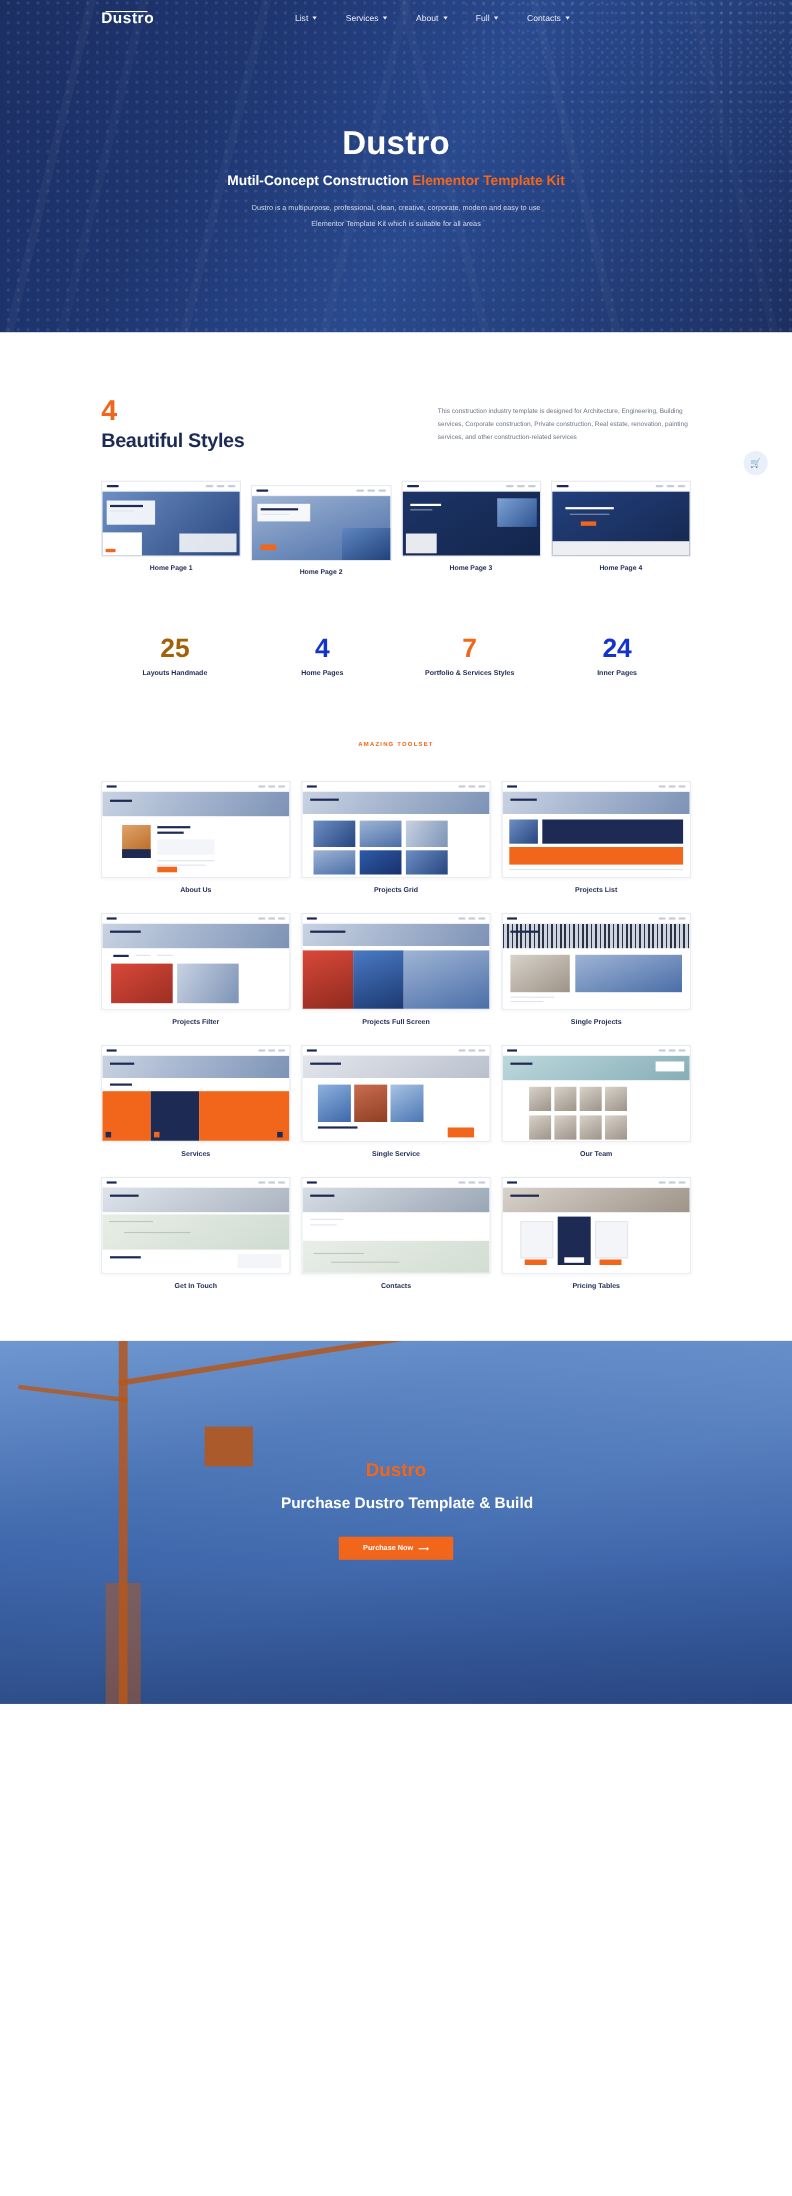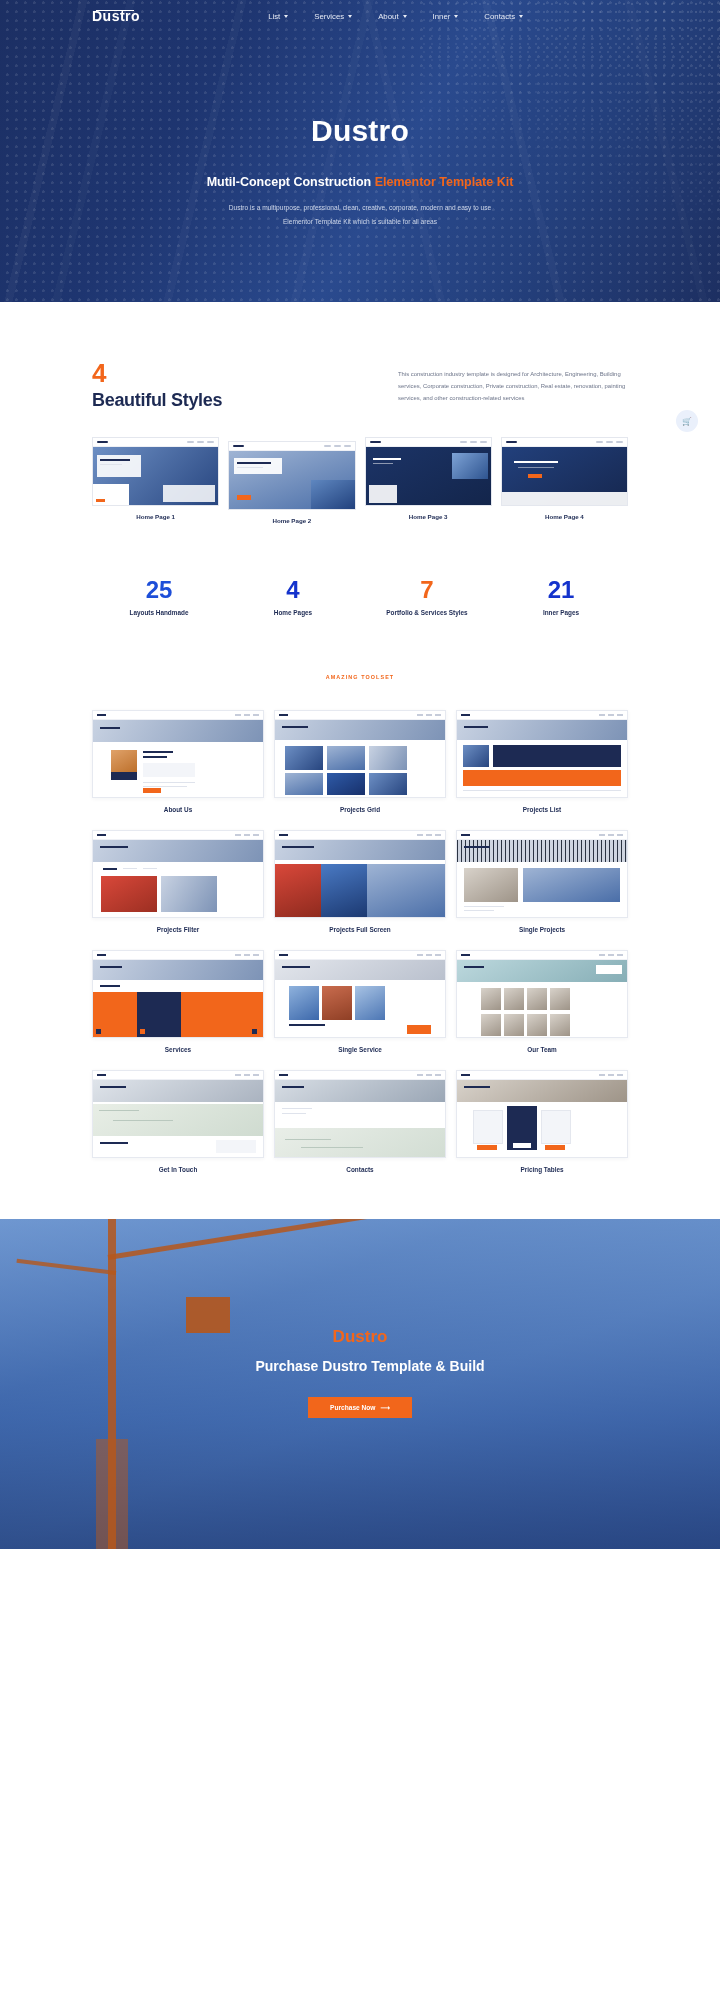--- a/index.html
+++ b/index.html
@@ -32,21 +32,21 @@
 
   .nav { position:relative; z-index:5; height:32px; display:flex; align-items:center; padding:0 0 0 92px; }
   .logo { color:#fff; font-size:14px; font-weight:700; letter-spacing:.5px; position:relative; }
   .logo:after { content:""; position:absolute; left:4px; right:6px; top:2px; height:1px; background:#fff; }
   .navlinks { display:flex; gap:26px; margin-left:128px; }
   .navlink { color:#e8ecf6; font-size:7.8px; display:flex; align-items:center; gap:4px; cursor:pointer; }
   .caret { width:0;height:0;border-left:2.6px solid transparent;border-right:2.6px solid transparent;border-top:3.4px solid #e8ecf6; }
 
   .hero-body { position:relative; z-index:5; text-align:center; padding-top:82px; }
   .hero-title { font-size:30px; font-weight:700; color:#fff; letter-spacing:.2px; }
-  .hero-sub { margin-top:27px; font-size:12.5px; font-weight:700; color:#fff; }
+  .hero-sub { margin-top:9px; font-size:12.5px; font-weight:700; color:#fff; }
   .hero-sub .accent { color:#f2661b; }
   .hero-desc { margin-top:12px; font-size:6.6px; line-height:2.1; color:#cfd8ea; }
 
   
   .promo-wrap { position:relative; height:148px; background:#fff; }
   .promo {
     position:absolute; left:190px; top:-67px; width:185px; height:207px;
     background:
       linear-gradient(0deg, rgba(240,96,16,.90), rgba(240,96,16,.90)),
       linear-gradient(150deg,#c94f08 0%, #ef6a14 35%, #e45f0c 60%, #f0731f 100%);
@@ -139,21 +139,21 @@
         </div>
         <div class="navlink">
           <span>Services</span>
           <span class="caret"></span>
         </div>
         <div class="navlink">
           <span>About</span>
           <span class="caret"></span>
         </div>
         <div class="navlink">
-          <span>Inner</span>
+          <span>Full</span>
           <span class="caret"></span>
         </div>
         <div class="navlink">
           <span>Contacts</span>
           <span class="caret"></span>
         </div>
       </div>
     </nav>
 
     <div class="hero-body">
@@ -254,33 +254,33 @@
             <div class="ph" style="left:0;bottom:0;width:100%;height:14px;background:rgba(255,255,255,.92)"></div>
           </div>
         </div>
         <div class="thumb-cap">Home Page 4</div>
       </div>
     </div>
   </section>
 
   <section class="stats">
     <div class="stat">
-      <div class="stat-num" style="color:#1d4ed8">25</div>
+      <div class="stat-num" style="color:#a16207">25</div>
       <div class="stat-lab">Layouts Handmade</div>
     </div>
     <div class="stat">
       <div class="stat-num" style="color:#1433cc">4</div>
       <div class="stat-lab">Home Pages</div>
     </div>
     <div class="stat">
       <div class="stat-num" style="color:#f2661b">7</div>
       <div class="stat-lab">Portfolio &amp; Services Styles</div>
     </div>
     <div class="stat">
-      <div class="stat-num" style="color:#1433cc">21</div>
+      <div class="stat-num" style="color:#1433cc">24</div>
       <div class="stat-lab">Inner Pages</div>
     </div>
   </section>
 
   <section class="features">
     <div class="eyebrow">AMAZING TOOLSET</div>
 
     <div class="fgrid">
 
       <div class="fcard">

